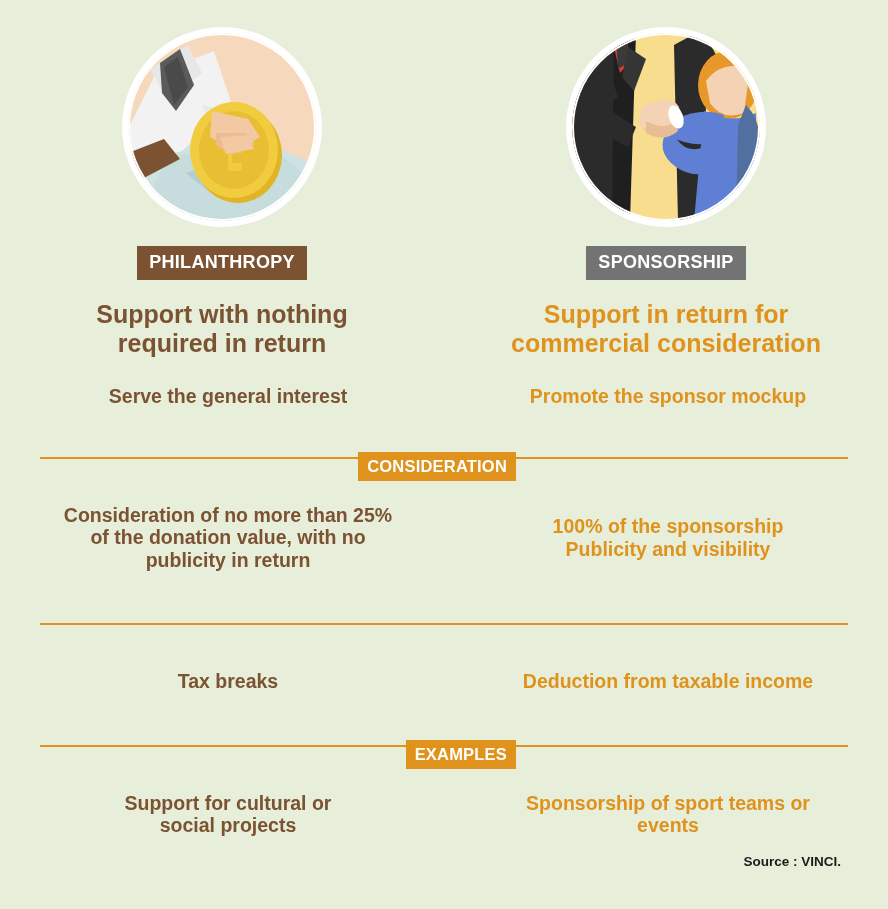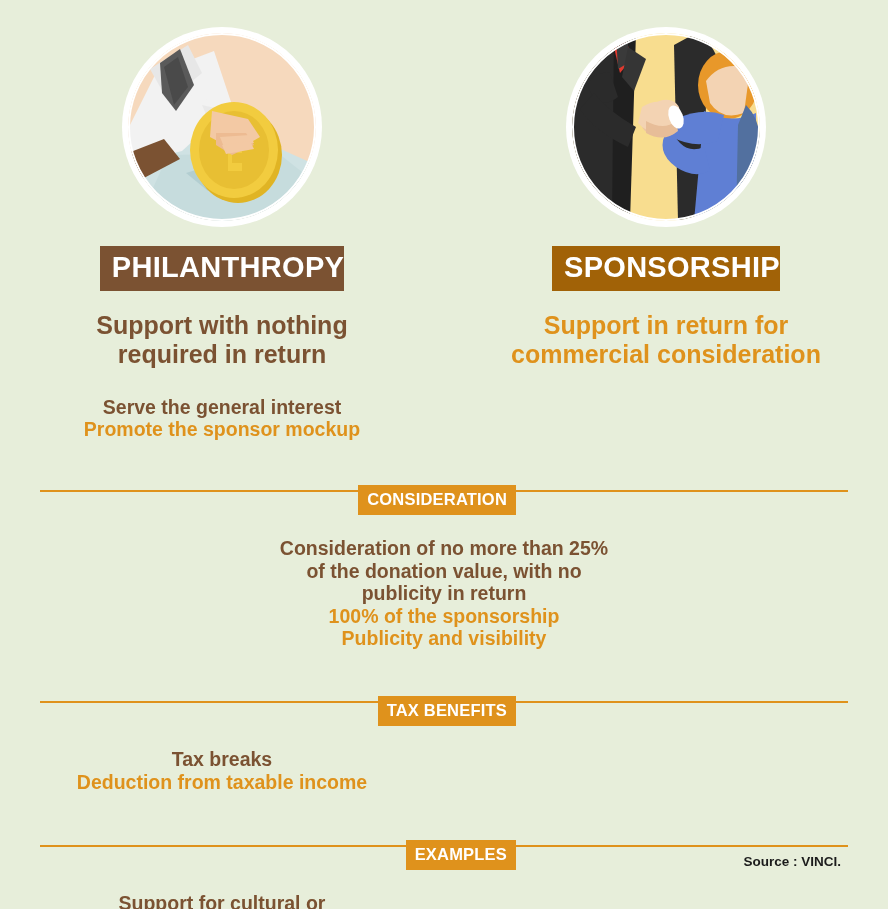--- a/index.html
+++ b/index.html
@@ -49,28 +49,28 @@
     height: 100%;
     border-radius: 50%;
     overflow: hidden;
     position: relative;
   }
 
   .badge {
     margin-top: 19px;
     color: #ffffff;
     font-weight: bold;
-    font-size: 29px;
+    font-size: 18px;
     letter-spacing: 0.3px;
     line-height: 1;
-    padding: 7px 0 9px 12px;
+    padding: 7px 12px 9px 12px;
     white-space: nowrap;
   }
   .badge-brown { background: #7b5232; }
-  .badge-orange { background: #a16207; }
+  .badge-orange { background: #737373; }
 
   .subtitle {
     margin-top: 20px;
     font-size: 25px;
     font-weight: bold;
     line-height: 1.15;
     text-align: center;
     width: 330px;
   }
   .brown-text { color: #7b5232; }
@@ -108,21 +108,22 @@
     font-weight: bold;
     font-size: 16.5px;
     line-height: 1;
     padding: 6px 9px 7px 9px;
     letter-spacing: 0.2px;
     white-space: nowrap;
   }
 
   .row-content {
     display: flex;
-    flex-direction: column;
+    flex-direction: row;
+    margin-left: 8px;
   }
   .cell {
     width: 444px;
     display: flex;
     justify-content: center;
     align-items: flex-start;
     box-sizing: border-box;
   }
   .cell p {
     margin: 0;
@@ -251,23 +252,20 @@
       </div>
       <div class="cell">
         <p class="orange-text" style="width:250px;">100% of the sponsorship Publicity and visibility</p>
       </div>
     </div>
   </div>
 
   <div class="section" style="margin-top:47px;">
     <div class="divider-wrap">
       <div class="divider-line"></div>
-      <div class="divider-badge">
-        <span>TAX BENEFITS</span>
-      </div>
     </div>
     <div class="row-content" style="margin-top:22px;">
       <div class="cell">
         <p class="brown-text" style="width:340px;">Tax breaks</p>
       </div>
       <div class="cell">
         <p class="orange-text" style="width:360px;">Deduction from taxable income</p>
       </div>
     </div>
   </div>

